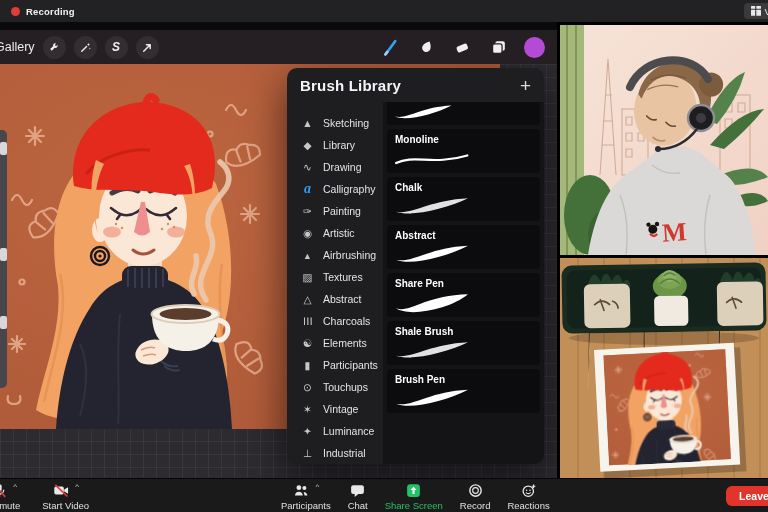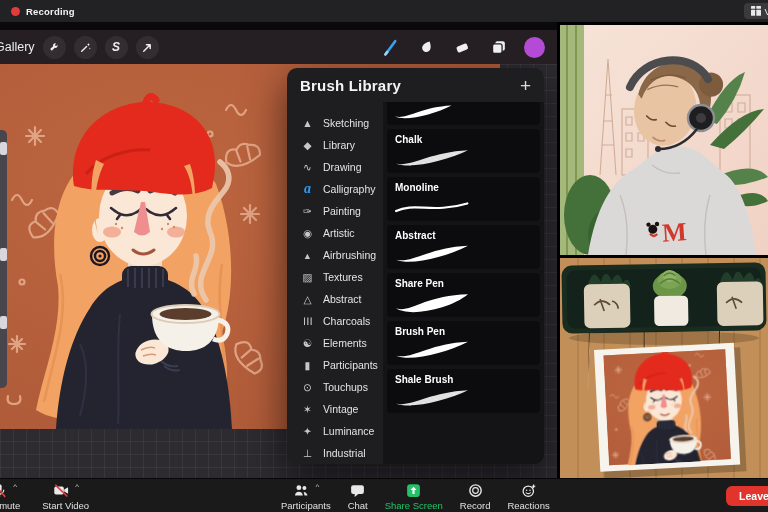--- a/index.html
+++ b/index.html
@@ -358,59 +358,59 @@
                   <span class="cat-label">Industrial</span>
                 </div>
               </div>
             <div class="brushes" id="brushes">
                 <div class="brush-card partial">
                   <svg class="brush-stroke" viewBox="0 0 128 44" preserveAspectRatio="none">
                     <path d="M8,31 C34,37 58,12 121,9 C86,27 30,41 8,31 Z" fill="#fff"></path>
                   </svg>
                 </div>
                 <div class="brush-card">
+                  <div class="brush-name">Monoline</div>
+                  <svg class="brush-stroke" viewBox="0 0 128 44" preserveAspectRatio="none">
+                    <path d="M8,30 C36,16 66,34 120,18" stroke="#fff" stroke-width="3.4" fill="none" stroke-linecap="round"></path>
+                  </svg>
+                </div>
+                <div class="brush-card">
                   <div class="brush-name">Chalk</div>
                   <svg class="brush-stroke" viewBox="0 0 128 44" preserveAspectRatio="none">
                     <path d="M8,31 C34,36 60,13 121,10 C88,26 32,40 8,31 Z" fill="#fff" opacity=".88"></path>
                     <circle cx="30" cy="33" r=".9" fill="#fff"></circle>
                     <circle cx="70" cy="24" r=".9" fill="#fff"></circle>
                     <circle cx="100" cy="16" r=".9" fill="#fff"></circle>
                   </svg>
                 </div>
                 <div class="brush-card">
-                  <div class="brush-name">Monoline</div>
-                  <svg class="brush-stroke" viewBox="0 0 128 44" preserveAspectRatio="none">
-                    <path d="M8,30 C36,16 66,34 120,18" stroke="#fff" stroke-width="3.4" fill="none" stroke-linecap="round"></path>
-                  </svg>
-                </div>
-                <div class="brush-card">
                   <div class="brush-name">Abstract</div>
                   <svg class="brush-stroke" viewBox="0 0 128 44" preserveAspectRatio="none">
                     <path d="M8,31 C34,37 58,12 121,9 C86,27 30,41 8,31 Z" fill="#fff"></path>
                   </svg>
                 </div>
                 <div class="brush-card">
                   <div class="brush-name">Share Pen</div>
                   <svg class="brush-stroke" viewBox="0 0 128 44" preserveAspectRatio="none">
                     <path d="M8,32 C30,40 52,12 121,10 C92,34 28,46 8,32 Z" fill="#fff"></path>
-                  </svg>
-                </div>
-                <div class="brush-card">
-                  <div class="brush-name">Brush Pen</div>
-                  <svg class="brush-stroke" viewBox="0 0 128 44" preserveAspectRatio="none">
-                    <path d="M8,31 C34,37 58,12 121,9 C86,27 30,41 8,31 Z" fill="#fff"></path>
                   </svg>
                 </div>
                 <div class="brush-card">
                   <div class="brush-name">Shale Brush</div>
                   <svg class="brush-stroke" viewBox="0 0 128 44" preserveAspectRatio="none">
                     <path d="M8,31 C34,36 60,13 121,10 C88,26 32,40 8,31 Z" fill="#fff" opacity=".88"></path>
                     <circle cx="30" cy="33" r=".9" fill="#fff"></circle>
                     <circle cx="70" cy="24" r=".9" fill="#fff"></circle>
                     <circle cx="100" cy="16" r=".9" fill="#fff"></circle>
+                  </svg>
+                </div>
+                <div class="brush-card">
+                  <div class="brush-name">Brush Pen</div>
+                  <svg class="brush-stroke" viewBox="0 0 128 44" preserveAspectRatio="none">
+                    <path d="M8,31 C34,37 58,12 121,9 C86,27 30,41 8,31 Z" fill="#fff"></path>
                   </svg>
                 </div>
               </div>
           </div>
         </div>
       </div>
     </div>
 
     <div class="videos">
       <div class="video-top">

